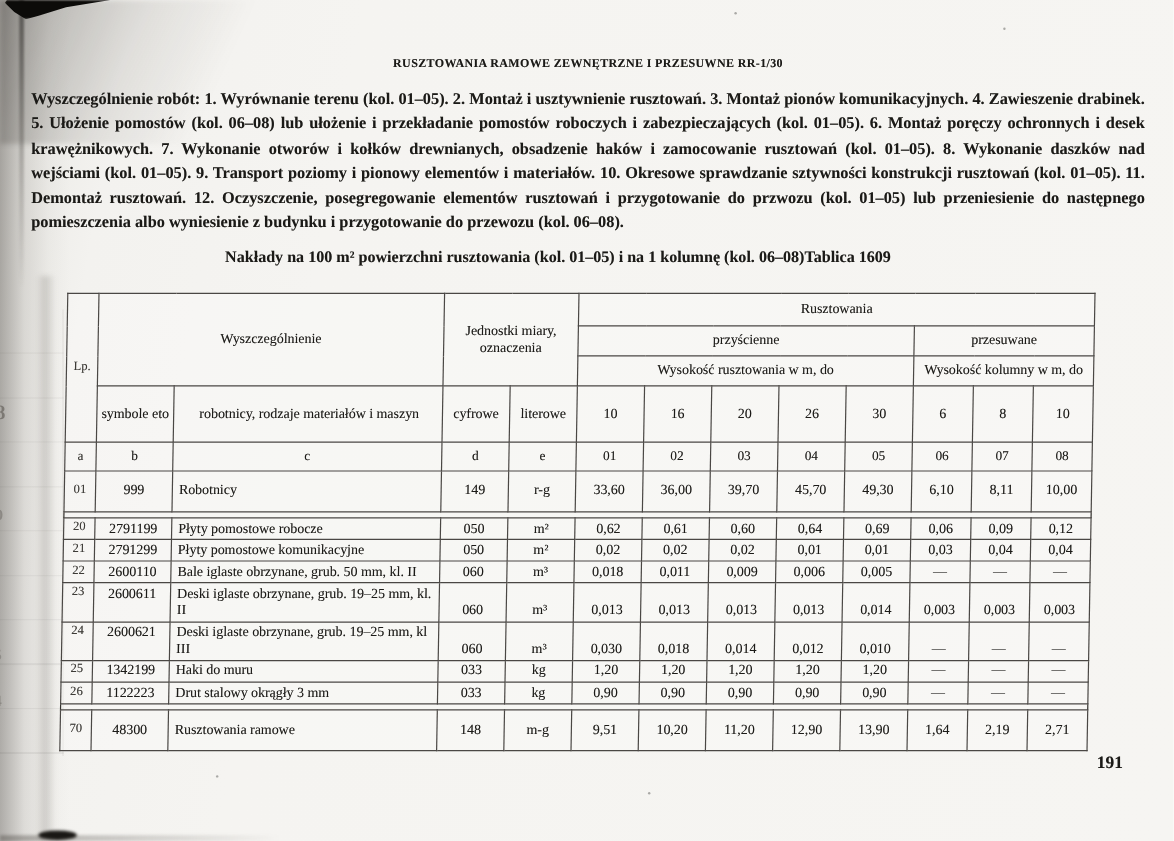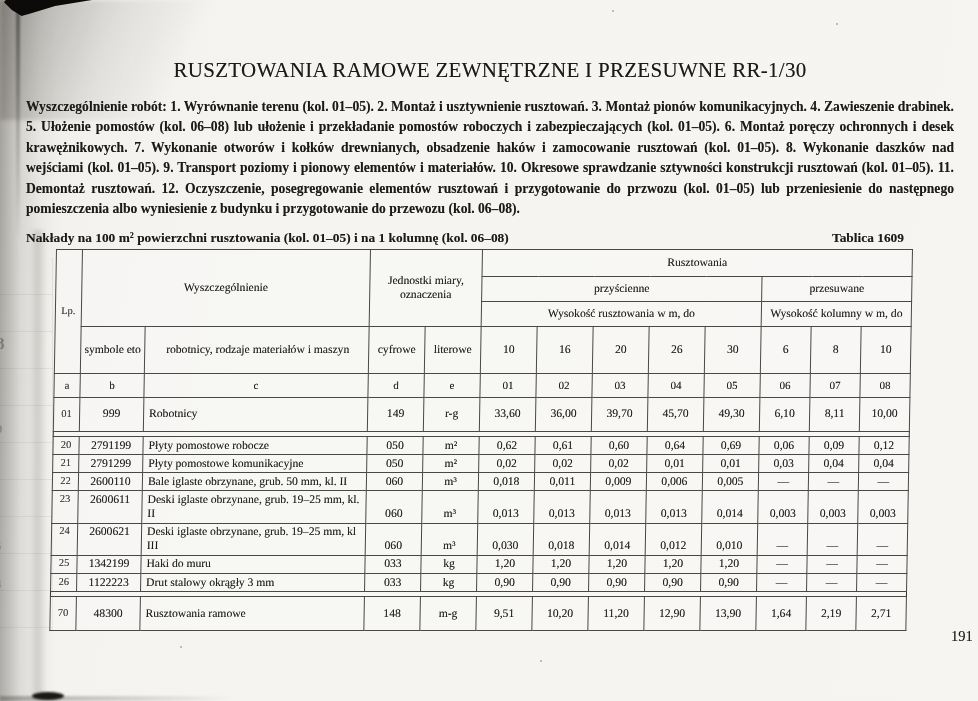--- a/index.html
+++ b/index.html
@@ -33,45 +33,45 @@
     background:repeating-linear-gradient(to bottom,transparent 0 36px,rgba(40,38,35,.12) 36px 37px);
     filter:blur(.6px);}
   .ghost-digit{position:absolute;z-index:2;color:#5a5650;font-weight:bold;pointer-events:none;filter:blur(.4px);}
   .gd1{left:-4px;top:334px;font-size:17px;opacity:.6;}
   .gd2{left:-4px;top:421px;font-size:13px;opacity:.4;}
   .gd3{left:-5px;top:538px;font-size:13px;opacity:.35;}
   .gd4{left:-5px;top:576px;font-size:13px;opacity:.4;}
   .speck{position:absolute;border-radius:50%;background:rgba(30,28,25,.35);z-index:4;pointer-events:none;}
   
   .content{position:relative;z-index:3;padding:44px 24px 0 26px;}
-  .title{margin:14px;text-align:center;font-size:21px;font-weight:normal;letter-spacing:.3px;
+  .title{margin:4px;text-align:center;font-size:10px;font-weight:bold;letter-spacing:.3px;
     text-shadow:0 0 .5px rgba(24,23,21,.45);}
   .desc{margin:14px 0 0 0;font-size:13.6px;line-height:1.5;text-align:justify;
     text-shadow:0 0 .5px rgba(24,23,21,.35);font-weight:bold;}
-  .caption-row{display:flex;justify-content:space-between;align-items:baseline;
-    margin:11px 0 3px 0;font-weight:bold;font-size:13.4px;text-shadow:0 0 .5px rgba(24,23,21,.35);}
+  .caption-row{display:flex;justify-content:center;align-items:baseline;
+    margin:11px 0 22px 0;font-weight:bold;font-size:13.4px;text-shadow:0 0 .5px rgba(24,23,21,.35);}
   .caption-row .tablica{margin-right:50px;}
   .table-wrap{margin-left:30px;transform:skewX(-1deg);transform-origin:top left;}
   table{border-collapse:collapse;width:856px;table-layout:fixed;font-size:11.6px;color:#1c1b18;
     border:1.6px solid #33312d;background:rgba(255,255,255,.25);
     text-shadow:0 0 .4px rgba(24,23,21,.4);}
   td{border:1px solid #4a4744;padding:1px 3px;text-align:center;vertical-align:middle;line-height:1.22;}
   col.c1{width:26px}col.c2{width:64px}col.c3{width:224px}col.c4{width:56px}col.c5{width:56px}
   col.cn5{width:56px}col.cn3{width:50px}
   .hr1 td{height:24px}.hr2 td{height:22px}.hr3 td{height:22px}.hr4 td{height:44px}.hr5 td{height:21px;font-size:11px}
   .c-lp{font-size:10.5px;color:#3d3b37;padding-left:1px;padding-right:1px;}
   .c-name{text-align:left;padding-left:5px;}
   .hr4 .c-name{text-align:center;}
   tbody.sep td{height:4px;padding:0;border-top:1px solid #4a4744;border-bottom:1px solid #4a4744;
     border-left:1.6px solid #33312d;border-right:1.6px solid #33312d;}
   tbody.g1 td,tbody.g3 td{height:31px;}
   tbody.g2 td{padding-top:1.5px;padding-bottom:1.5px;}
   tbody.g2 .c-num{vertical-align:bottom;}
   tbody.g2 .c-lp,tbody.g2 .c-sym,tbody.g2 .c-name{vertical-align:top;}
-  .page-number{position:absolute;left:951px;top:628px;font-size:14.5px;font-weight:normal;z-index:3;
+  .page-number{position:absolute;left:914px;top:628px;font-size:14.5px;font-weight:bold;z-index:3;
     text-shadow:0 0 .5px rgba(24,23,21,.4);}
 </style>
 </head>
 <body>
 
 <div class="ghost-table"></div>
 <div class="binding-strip"></div>
 <div class="binding-top-shade"></div>
 <div class="crease"></div>
 <div class="soft-band"></div>

